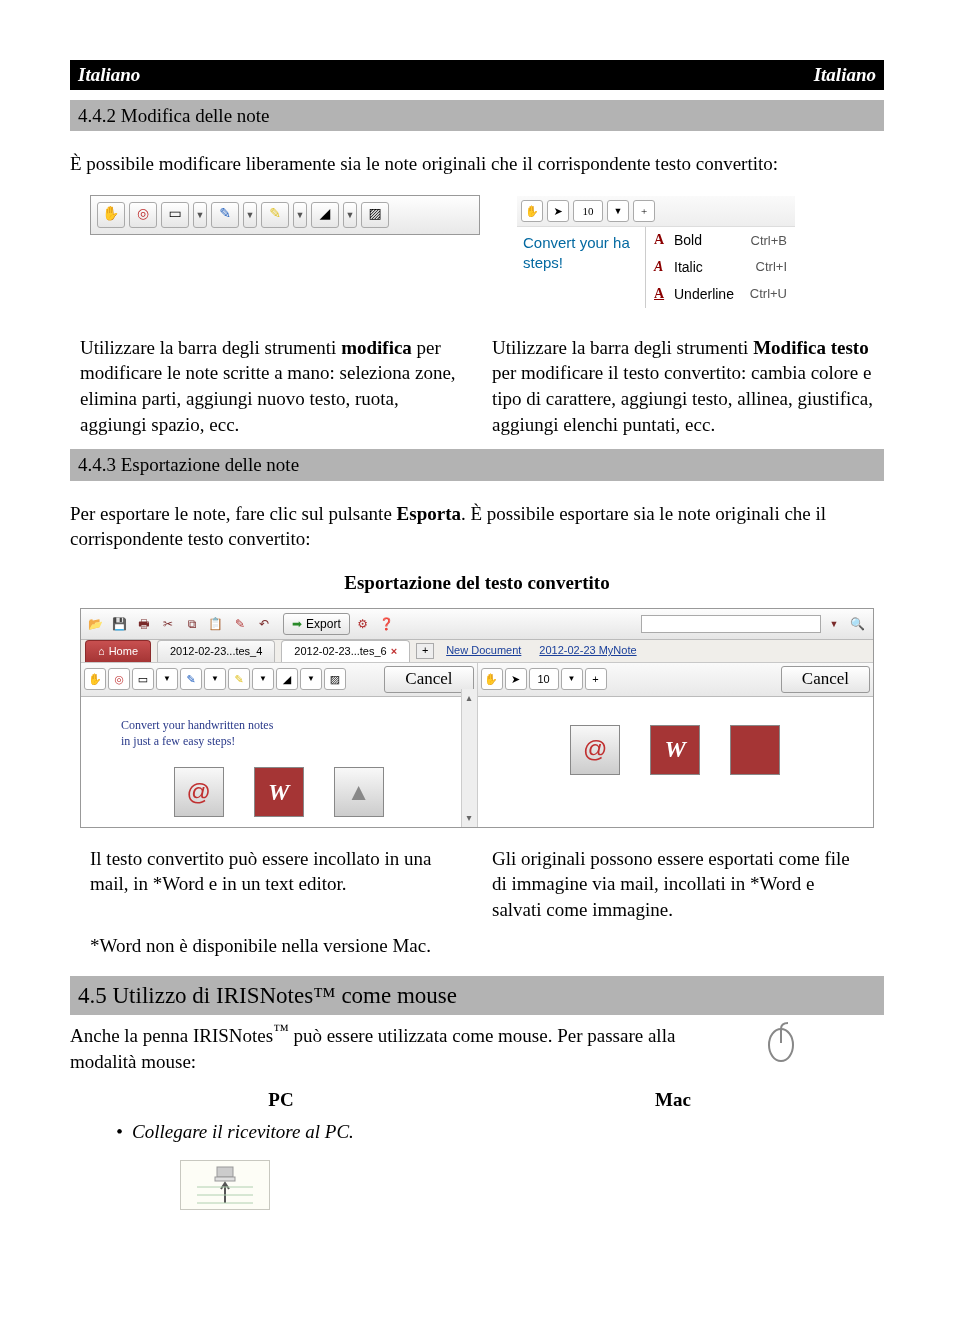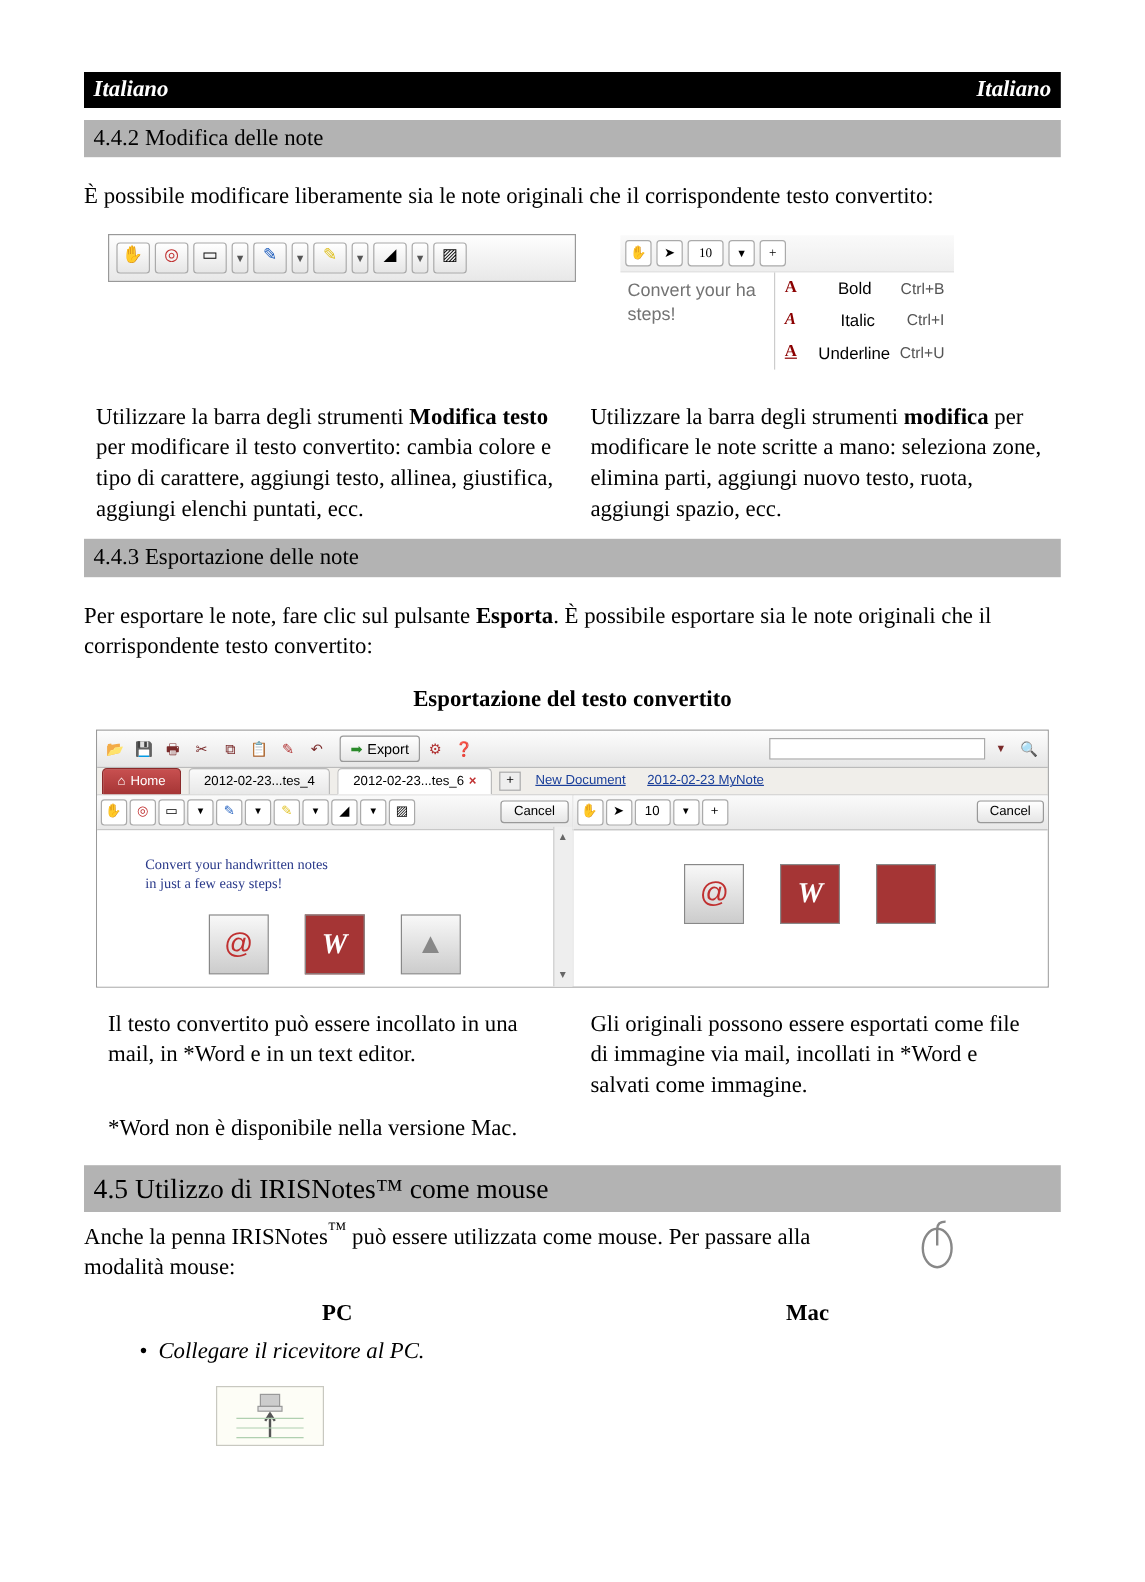--- a/index.html
+++ b/index.html
@@ -93,35 +93,35 @@
   .ctx-size {
     width: 30px;
   }
   .context-body { display: flex; }
   .ctx-left {
     flex: 1;
     padding: 6px;
     font-family: Arial, sans-serif;
     font-size: 15px;
   }
-  .ctx-left .purple { color: #737373; }
+  .ctx-left .purple { color: #0369a1; }
   .ctx-menu {
     width: 150px;
     border-left: 1px solid #ccc;
     font-family: Arial, sans-serif;
     font-size: 14px;
   }
   .ctx-menu-row {
     display: flex;
     justify-content: space-between;
     align-items: center;
     padding: 4px 8px;
   }
   .ctx-menu-row .glyph { width: 16px; color: #8b0000; font-weight: bold; font-family: serif; margin-right: 4px; }
-  .ctx-menu-row .label { flex: 1; text-align: center; }
+  .ctx-menu-row .label { flex: 1; }
   .ctx-menu-row .shortcut { color: #555; font-size: 13px; }
   .export-screenshot {
     border: 1px solid #999;
     margin: 6px 10px 18px 10px;
     font-family: Arial, sans-serif;
     font-size: 12px;
     background: #f6f6f6;
   }
   .ex-toolbar {
     display: flex;
@@ -204,23 +204,24 @@
     align-items: center;
     gap: 2px;
     padding: 3px;
     background: linear-gradient(#fafafa,#e8e8e8);
     border-bottom: 1px solid #bbb;
   }
   .ex-pane-toolbar .cancel {
     margin-left: auto;
     border: 1px solid #999;
     border-radius: 3px;
-    padding: 1px 10px;
+    padding: 1px 20px;
     background: linear-gradient(#fff,#e6e6e6);
-    font-size: 11px;
+    font-size: 17px;
+    font-family: Liberation Serif, serif;
   }
   .ex-note-area {
     position: relative;
     padding: 20px 10px 10px 10px;
     height: 130px;
     background: #fff;
   }
   .handwriting {
     font-family: 'Comic Sans MS', cursive;
     color: #2a3a8a;
@@ -357,24 +358,24 @@
             <span class="shortcut">Ctrl+U</span>
           </div>
         </div>
       </div>
     </div>
   </div>
 </div>
 
 <div class="two-col" style="margin-top:26px;margin-bottom:12px">
   <div class="col">
+    <span>Utilizzare la barra degli strumenti </span><span class="bold">modifica</span><span> per modificare le note scritte a mano: seleziona zone, elimina parti, aggiungi nuovo testo, ruota, aggiungi spazio, ecc.</span>
+  </div>
+  <div class="col">
     <span>Utilizzare la barra degli strumenti </span><span class="bold">Modifica testo</span><span> per modificare il testo convertito: cambia colore e tipo di carattere, aggiungi testo, allinea, giustifica, aggiungi elenchi puntati, ecc.</span>
-  </div>
-  <div class="col">
-    <span>Utilizzare la barra degli strumenti </span><span class="bold">modifica</span><span> per modificare le note scritte a mano: seleziona zone, elimina parti, aggiungi nuovo testo, ruota, aggiungi spazio, ecc.</span>
   </div>
 </div>
 
 <div class="section-heading">4.4.3 Esportazione delle note</div>
 
 <p class="para">
   <span>Per esportare le note, fare clic sul pulsante </span><span class="bold">Esporta</span><span>. È possibile esportare sia le note originali che il corrispondente testo convertito:</span>
 </p>
 
 <div class="two-col" style="margin:0 50px">

